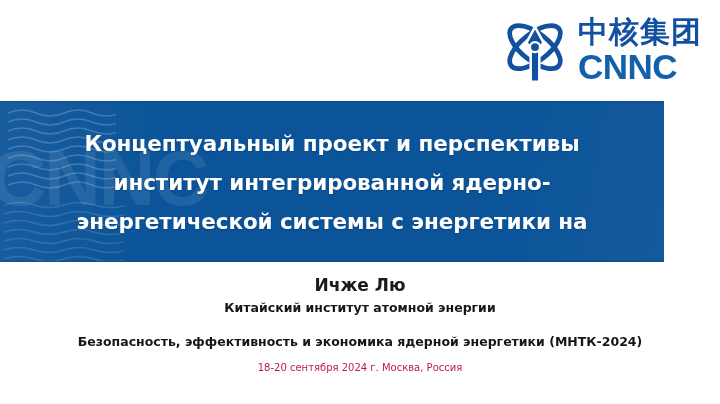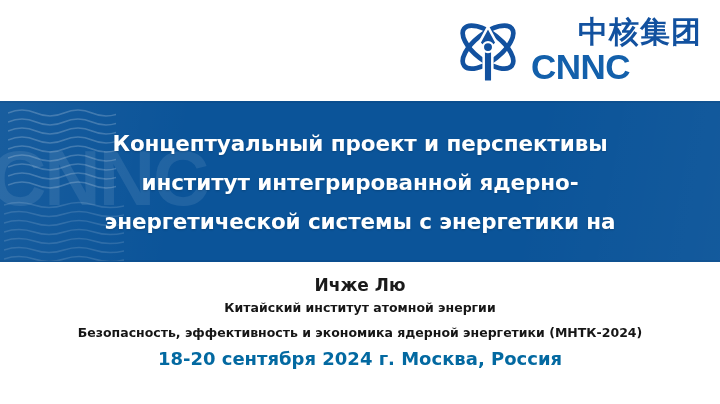--- a/index.html
+++ b/index.html
@@ -51,40 +51,39 @@
   }
   .logo-cn {
     font-family: "DejaVu Sans", sans-serif;
     font-size: 30px;
     font-weight: 700;
     color: #12519f;
     letter-spacing: 1px;
     height: 32px;
     line-height: 32px;
     white-space: nowrap;
-    margin-left: 47px;
   }
   .logo-en {
     font-family: "Liberation Sans", sans-serif;
     font-size: 35px;
     font-weight: 700;
     color: #1360ab;
     letter-spacing: -0.5px;
     height: 34px;
     line-height: 34px;
     margin-top: 2px;
     white-space: nowrap;
   }
 
   
   .title-band {
     position: absolute;
     left: 0;
     top: 101px;
-    width: 720px;
+    width: 664px;
     height: 161px;
     background: #0b5499;
     overflow: hidden;
   }
   .band-topline {
     position: absolute;
     left: 0; top: 0;
     width: 100%;
     height: 2px;
     background: #0a4e8f;
@@ -182,37 +181,37 @@
     color: #1a1a1a;
     line-height: 26px;
     margin-bottom: 0;
   }
   .affiliation {
     font-family: "DejaVu Sans", sans-serif;
     font-size: 12.5px;
     font-weight: 700;
     color: #161616;
     line-height: 20px;
-    margin-bottom: 5px;
+    margin-bottom: 14px;
   }
   .conference {
     font-family: "DejaVu Sans", sans-serif;
     font-size: 12.5px;
     font-weight: 700;
     color: #161616;
     line-height: 20px;
     margin-bottom: 6px;
     white-space: nowrap;
     text-align: center;
   }
   .event-date {
     font-family: "DejaVu Sans", sans-serif;
-    font-size: 18px;
-    font-weight: 700;
-    color: #0369a1;
+    font-size: 10px;
+    font-weight: 400;
+    color: #be185d;
     line-height: 20px;
   }
 </style>
 </head>
 <body>
 
 <div class="slide">
 
   <div class="logo-area">
 

